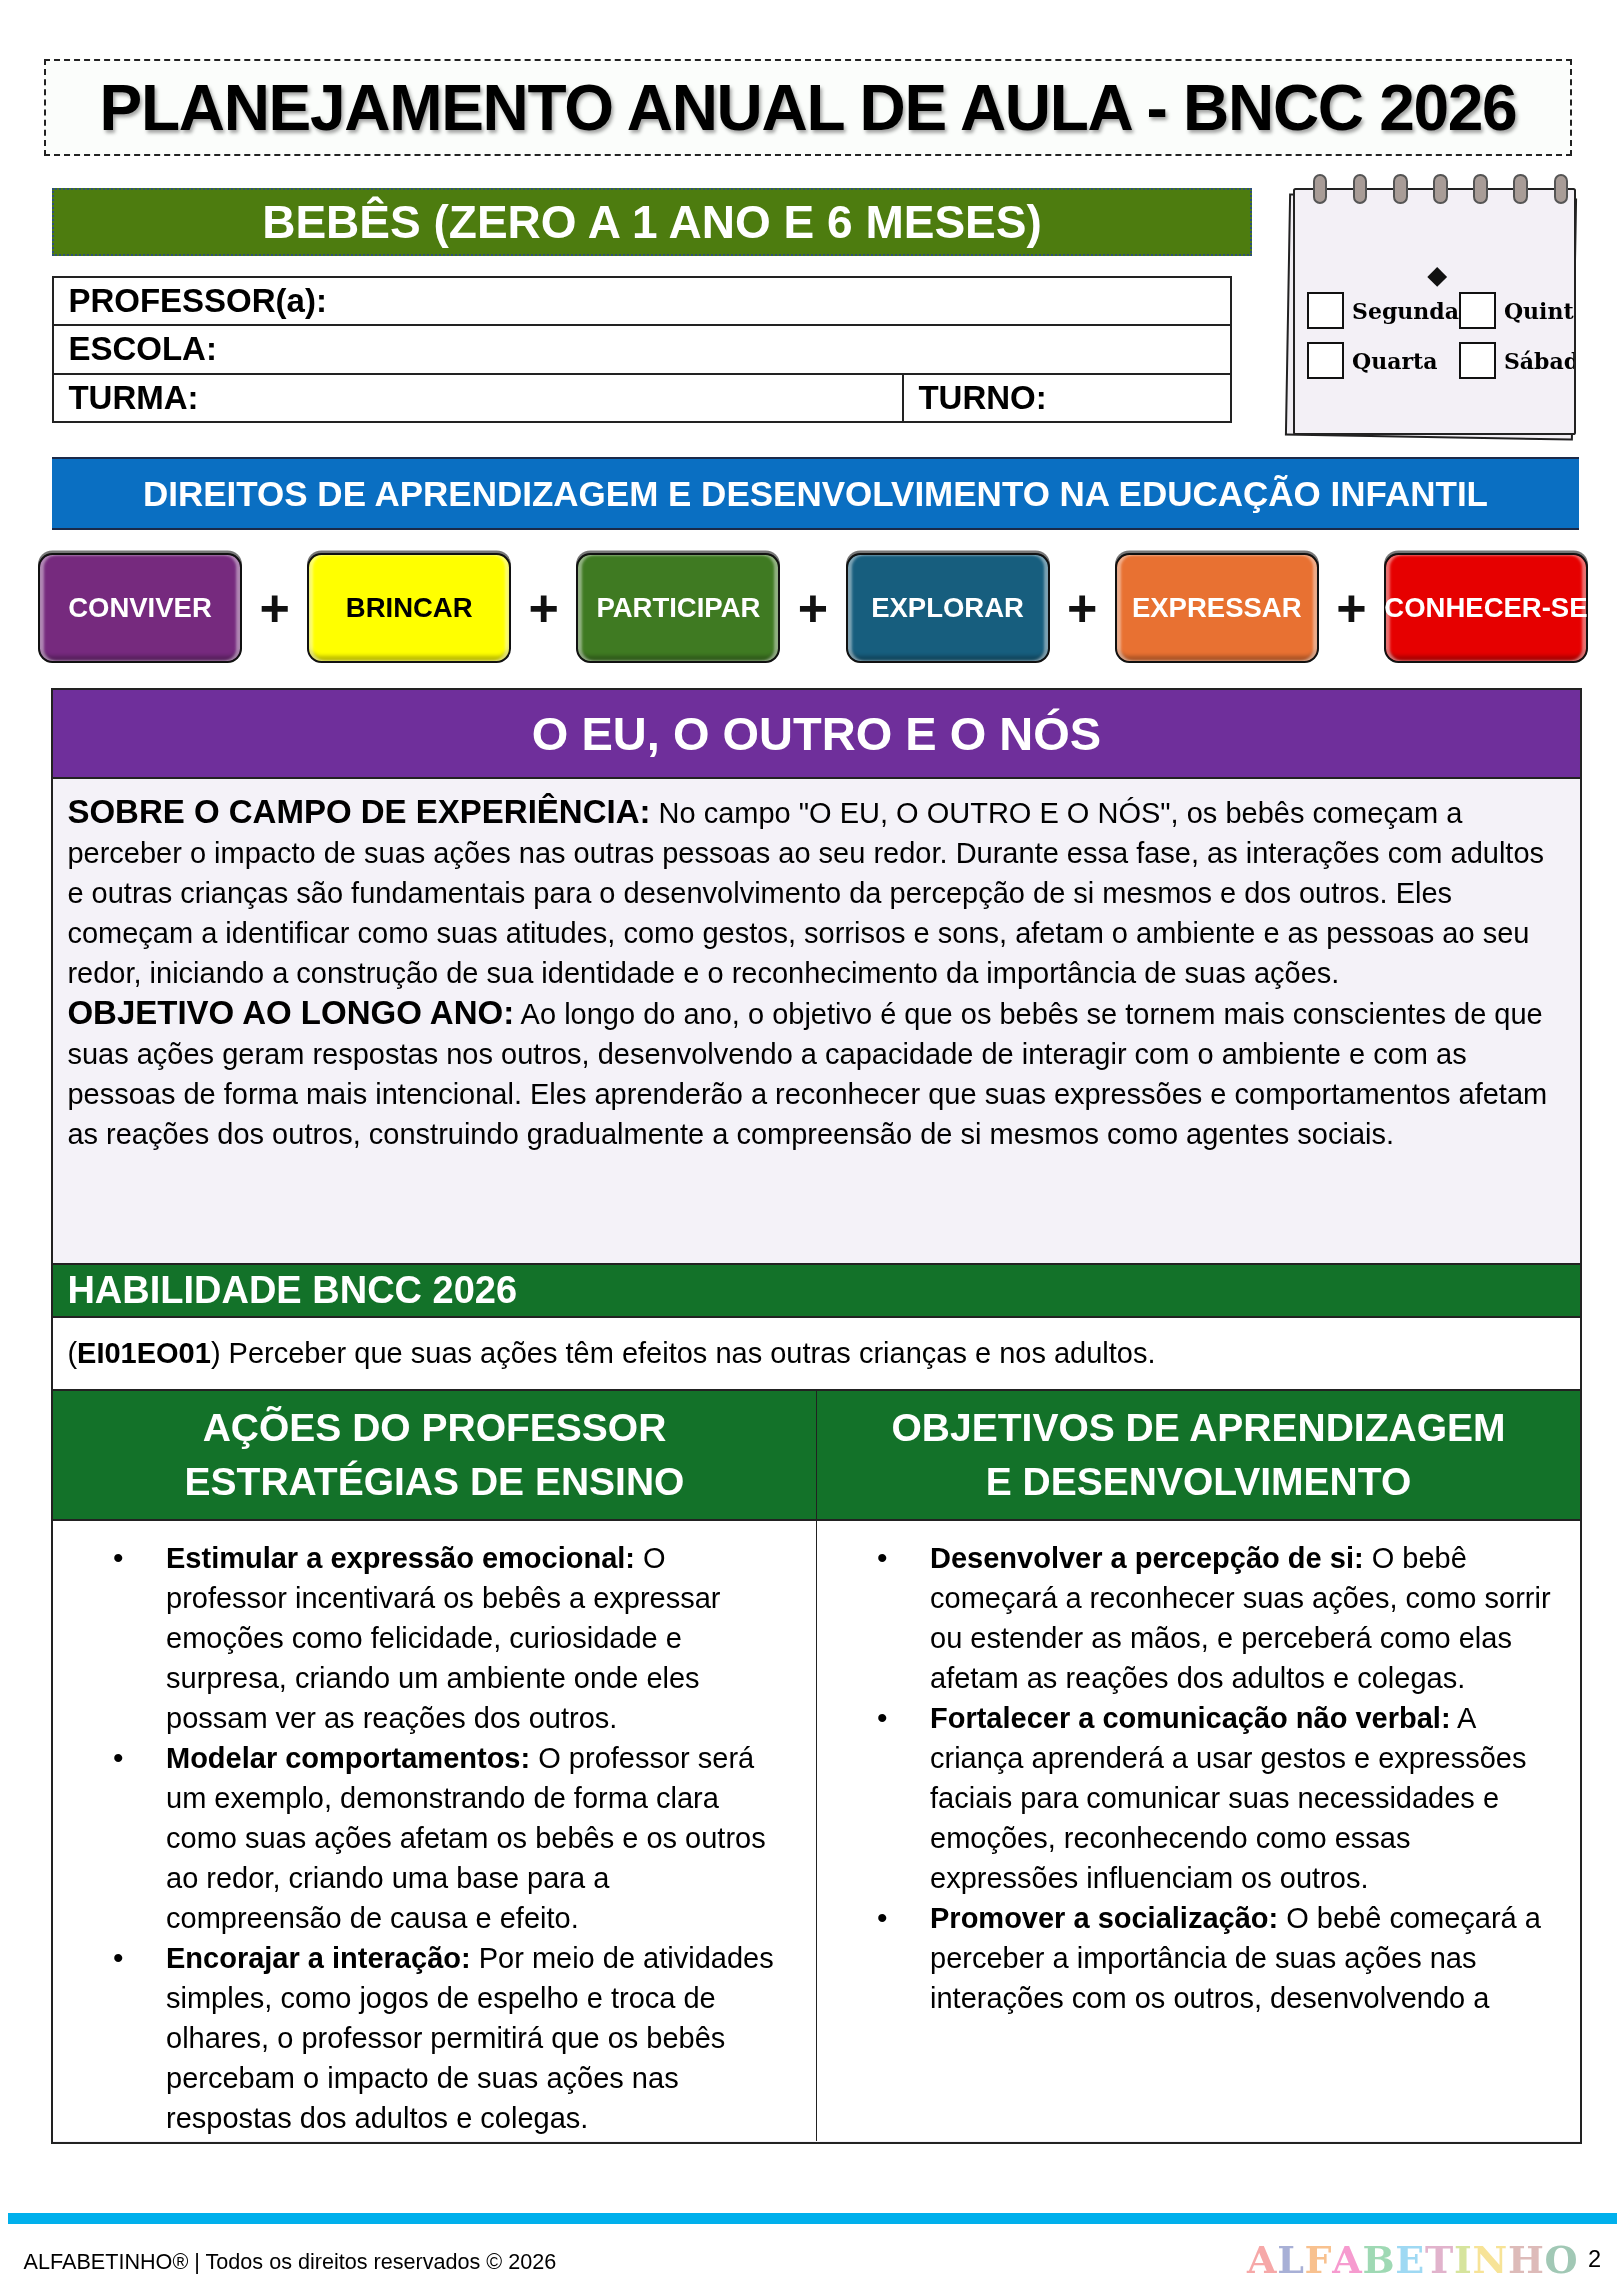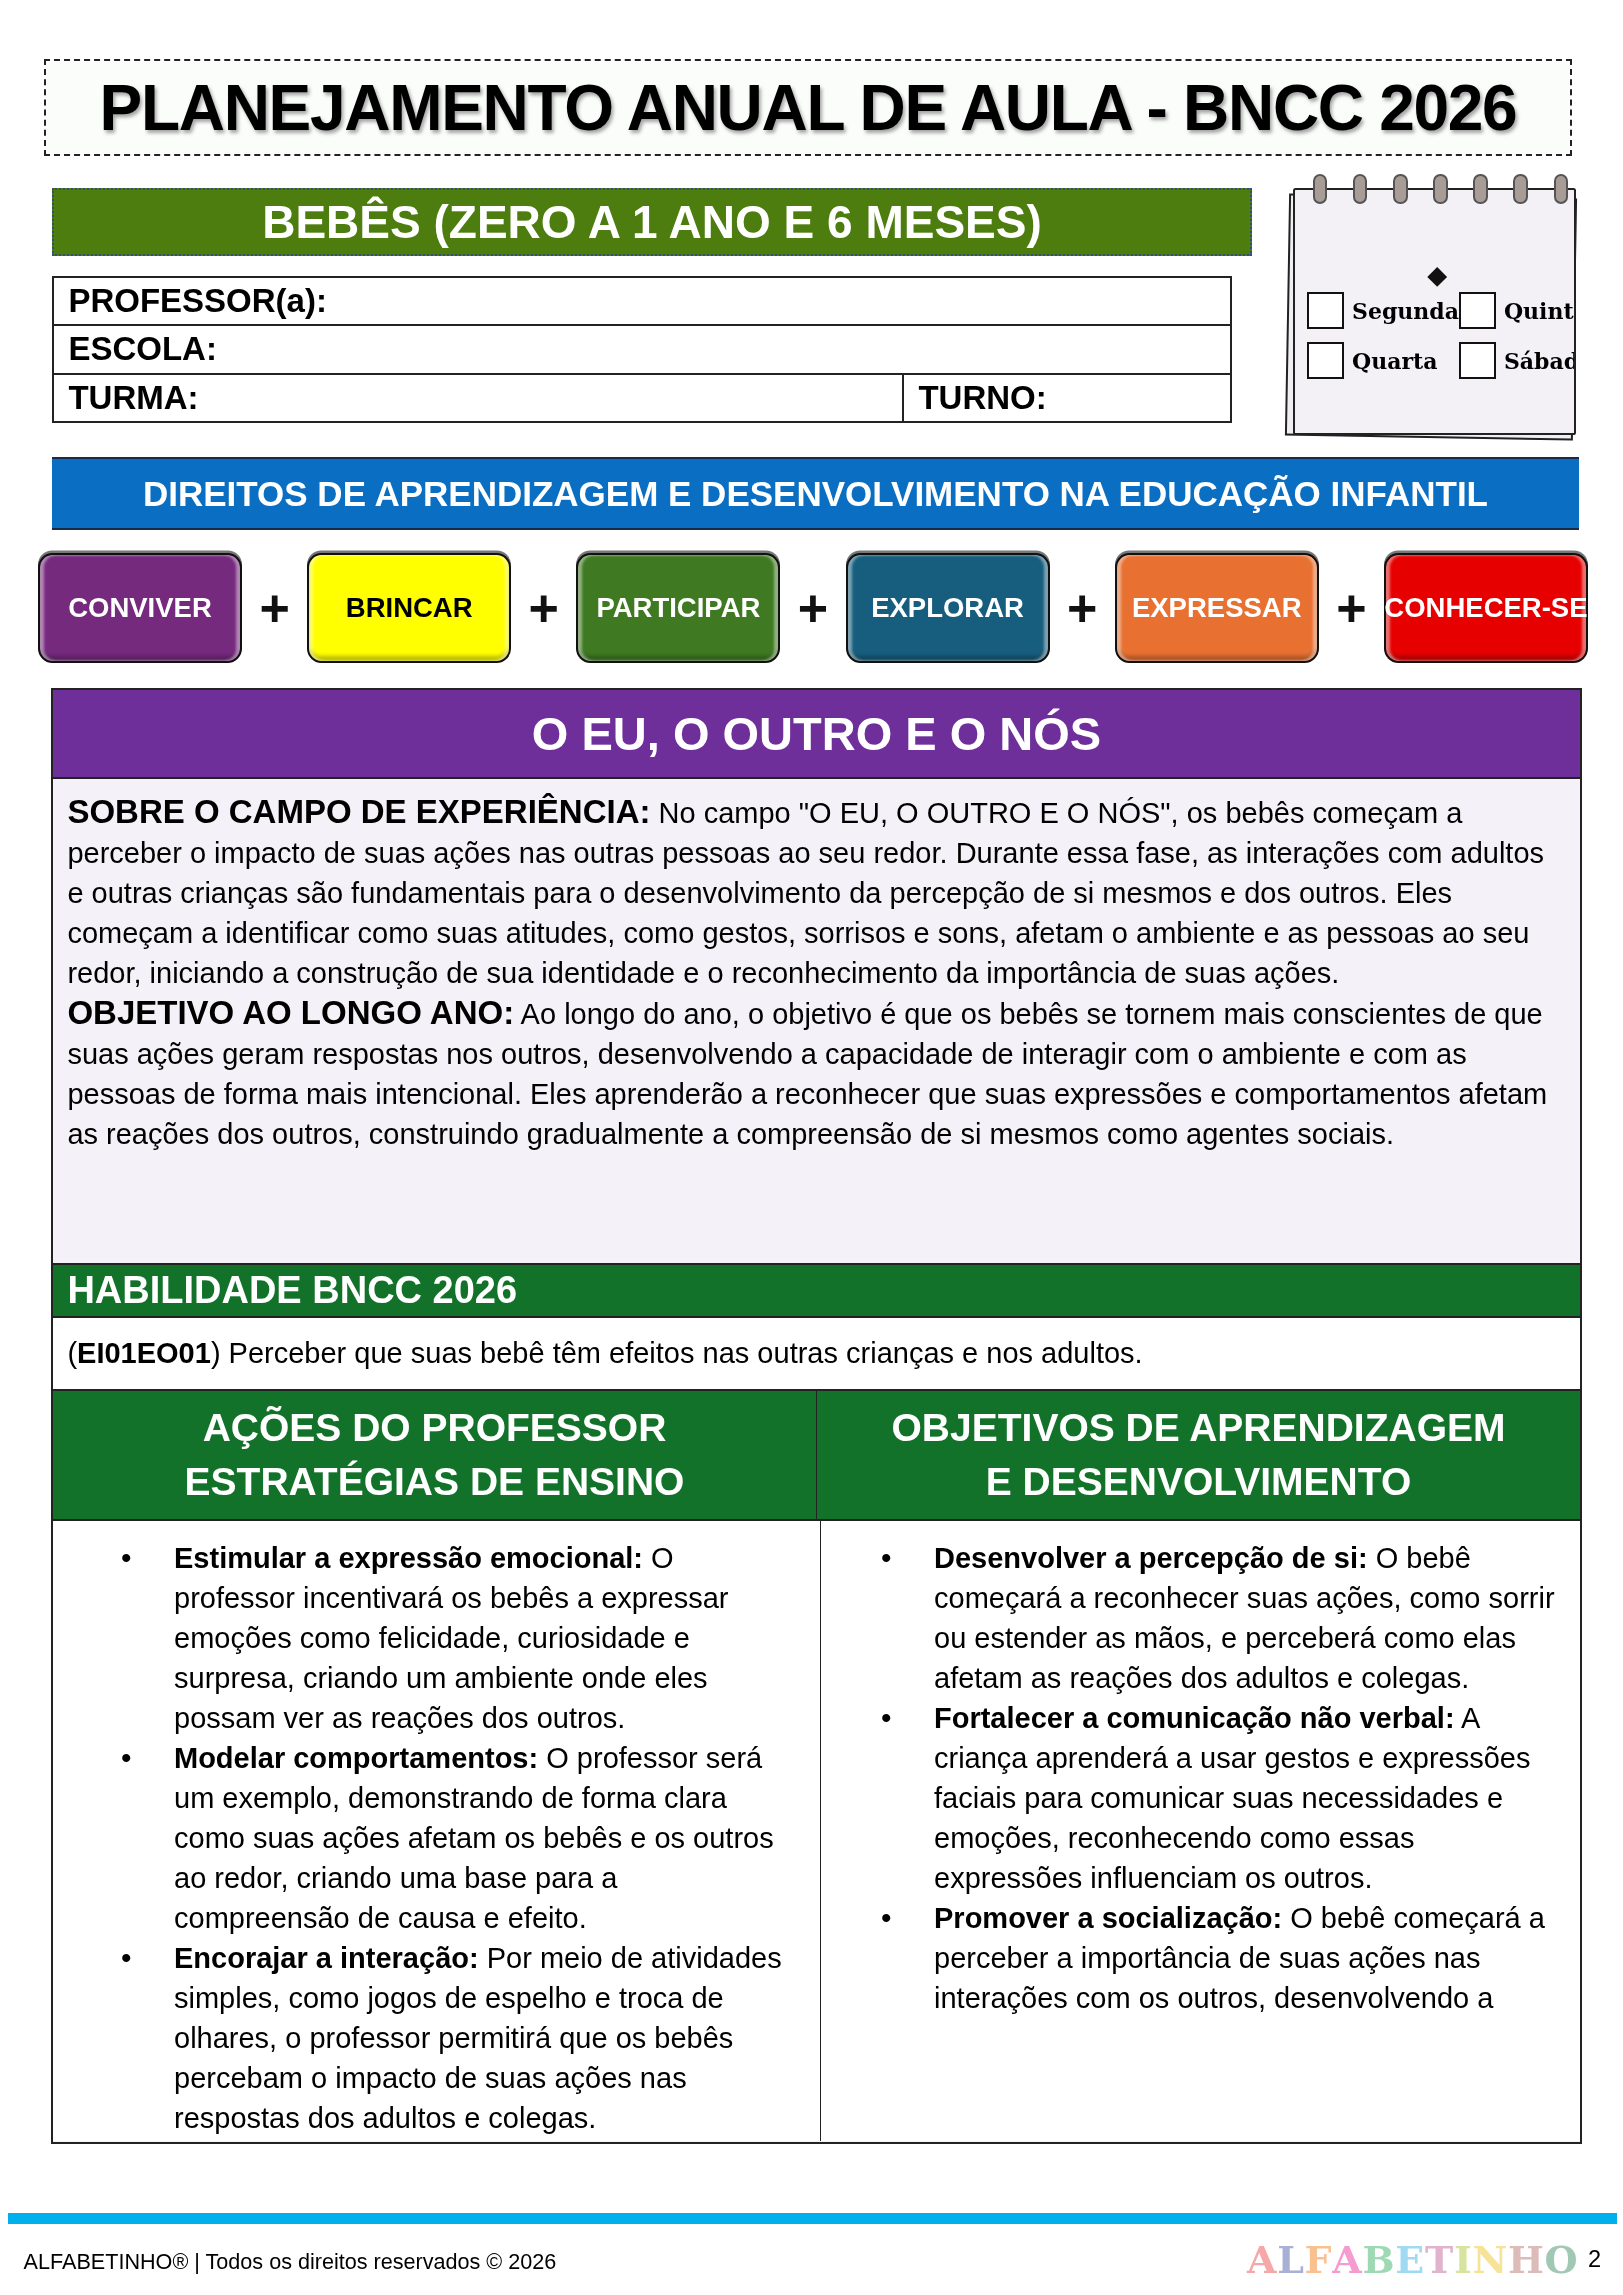--- a/index.html
+++ b/index.html
@@ -108,21 +108,21 @@
     .hab-head span { color: #fff; font-weight: 700; font-size: 38px; }
     .hab-body { height: 73px; background: #fff; display: flex; align-items: center; padding-left: 14.4px; font-size: 29px; border-bottom: 2px solid #222; }
     .hab-code { font-weight: 700; }
 
     .cols-head { display: flex; height: 130px; background: #137229; border-bottom: 2.6px solid #222; }
     .col-head { flex: 1; display: flex; align-items: center; justify-content: center; text-align: center; color: #fff; font-weight: 700; font-size: 39px; line-height: 54px; }
     .col-head:first-child { border-right: 1.3px solid #222; }
 
     .cols-body { display: flex; height: 620px; background: #fff; }
     .col-body { flex: 1; padding: 17px 13px 0 0; }
-    .col-body:first-child { border-right: 1.3px solid #222; padding-left: 8px; }
+    .col-body:first-child { border-right: 1.3px solid #222; }
     .col-body ul { list-style: none; }
     .col-body li { position: relative; padding-left: 113px; font-size: 29px; line-height: 40px; padding-right: 11.8px; }
     .col-body li::before { content: "•"; position: absolute; left: 60px; top: 0; font-size: 30px; }
     .col-body li b { font-weight: 700; }
 
     
     .footer-bar { position: absolute; left: 7.9px; top: 2213px; width: 1609px; height: 10.5px; background: #00b0ec; }
     .footer-text { position: absolute; left: 23.6px; top: 2249px; font-size: 21.6px; color: #000; }
     .footer-logo { position: absolute; left: 1247px; top: 2237px; display: flex; font-family: "DejaVu Serif", serif; font-weight: 700; font-size: 38px; letter-spacing: 0.7px; opacity: 0.85; }
     .footer-page { position: absolute; left: 1588px; top: 2246px; font-size: 23.6px; }
@@ -239,21 +239,21 @@
     <p><span class="lbl">SOBRE O CAMPO DE EXPERIÊNCIA:</span><span> No campo "O EU, O OUTRO E O NÓS", os bebês começam a perceber o impacto de suas ações nas outras pessoas ao seu redor. Durante essa fase, as interações com adultos e outras crianças são fundamentais para o desenvolvimento da percepção de si mesmos e dos outros. Eles começam a identificar como suas atitudes, como gestos, sorrisos e sons, afetam o ambiente e as pessoas ao seu redor, iniciando a construção de sua identidade e o reconhecimento da importância de suas ações.</span></p>
     <p><span class="lbl">OBJETIVO AO LONGO ANO:</span><span> Ao longo do ano, o objetivo é que os bebês se tornem mais conscientes de que suas ações geram respostas nos outros, desenvolvendo a capacidade de interagir com o ambiente e com as pessoas de forma mais intencional. Eles aprenderão a reconhecer que suas expressões e comportamentos afetam as reações dos outros, construindo gradualmente a compreensão de si mesmos como agentes sociais.</span></p>
   </div>
 
   <div class="hab-head">
     <span>HABILIDADE BNCC 2026</span>
   </div>
   <div class="hab-body">
     <span>(</span>
       <span class="hab-code">EI01EO01</span>
-      <span>) Perceber que suas bebê têm efeitos nas outras crianças e nos adultos.</span>
+      <span>) Perceber que suas ações têm efeitos nas outras crianças e nos adultos.</span>
   </div>
 
   <div class="cols-head">
     <div class="col-head">
       <div>
         <div>AÇÕES DO PROFESSOR</div>
         <div>ESTRATÉGIAS DE ENSINO</div>
       </div>
     </div>
     <div class="col-head">

